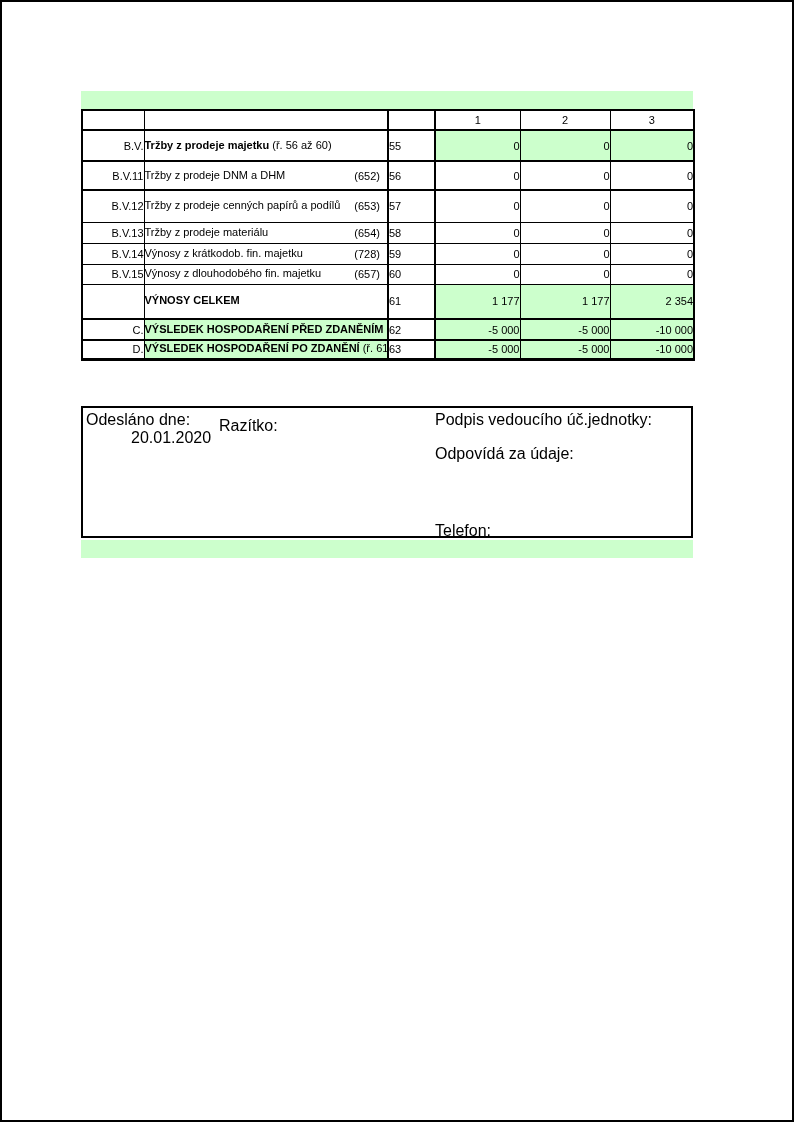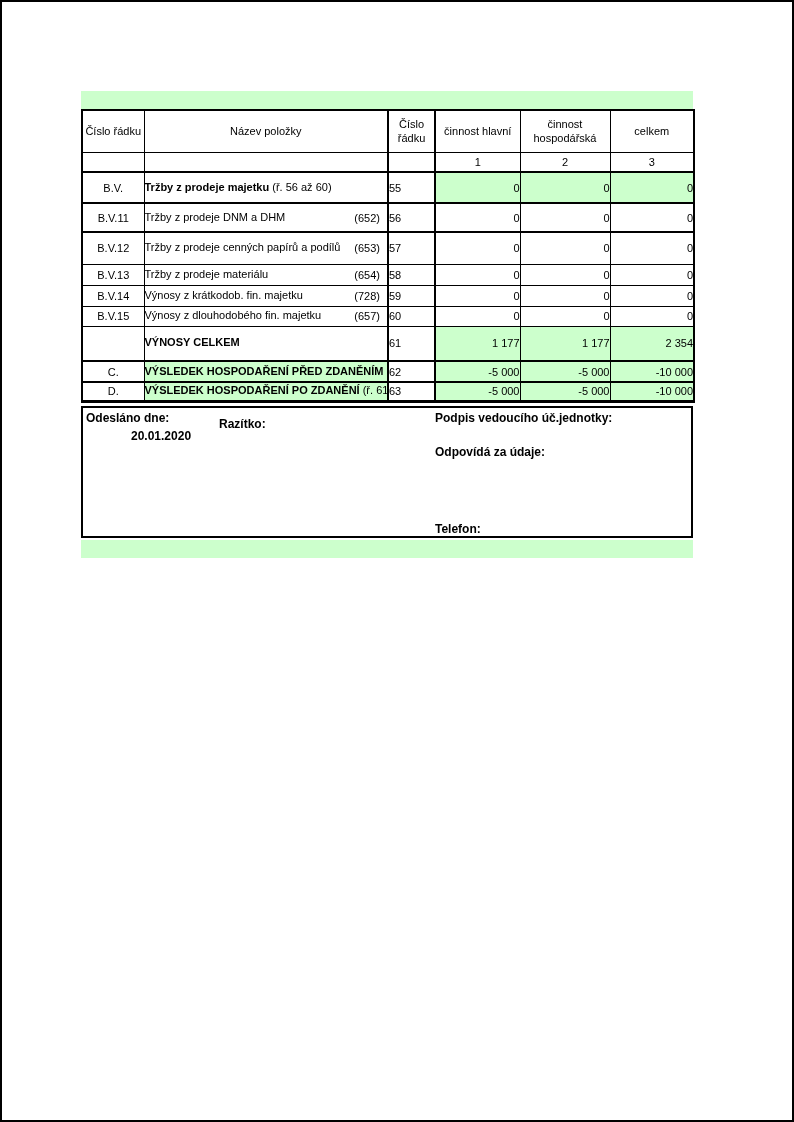--- a/index.html
+++ b/index.html
@@ -27,36 +27,36 @@
     font-weight:normal; text-align:center; height:39px; line-height:1.25;
     padding:1px 2px;
   }
   #report thead th:first-child { white-space:nowrap; }
   #report tr.subheader td { height:18px; text-align:center; border-bottom:2px solid #000; }
   #report tbody tr:nth-child(1) td,
   #report tbody tr:nth-child(2) td,
   #report tbody tr:nth-child(7) td,
   #report tbody tr:nth-child(8) td { border-bottom-width:2px; }
 
-  .c-code { text-align:center; }
+  .c-code { text-align:right; }
   .c-name { text-align:left; padding:1px 4px; position:relative; }
   .c-num  { text-align:left; }
   .c-val  { text-align:right; padding:1px 5px 1px 1px; }
   .green  { background:var(--hl,#ccffcc); }
   .name-main { display:inline-block; max-width:196px; vertical-align:top; line-height:1.25; }
   .row-bold .name-main { display:inline; white-space:nowrap; max-width:none; font-weight:bold; }
   .row-bold .c-name { white-space:nowrap; }
   .name-suffix { white-space:nowrap; }
   .acct { position:absolute; right:7px; top:50%; transform:translateY(-50%);margin-left:20px; }
 
   #sigbox {
     position:absolute; left:79px; top:404px; width:612px; height:132px;
     border:2px solid #000; box-sizing:border-box; background:#fff;
   }
-  #sigbox .lbl { position:absolute; font-size:12px; white-space:nowrap;font-weight:bold; }
+  #sigbox .lbl { position:absolute; font-size:16px; white-space:nowrap; }
   #sent-label { left:3px; top:3px; }
   #sent-date  { left:28px; top:21px;margin-left:20px; }
   #stamp-label { left:136px; top:3px;margin-top:6px; }
   #signature-label { left:352px; top:3px; }
   #responsible-label { left:352px; top:37px; }
   #phone-label { left:352px; top:114px; }
 </style>
 </head>
 <body>
 
@@ -67,28 +67,20 @@
   <table id="report">
     <colgroup>
       <col style="width:62px">
         <col style="width:244px">
         <col style="width:47px">
       <col style="width:85px">
         <col style="width:90px">
         <col style="width:84px">
     </colgroup>
     <thead>
-      <tr>
-        <th>Číslo řádku</th>
-        <th>Název položky</th>
-        <th>Číslo řádku</th>
-        <th>činnost hlavní</th>
-        <th>činnost hospodářská</th>
-        <th>celkem</th>
-      </tr>
       <tr class="subheader">
         <td></td>
         <td></td>
         <td></td>
         <td>1</td>
         <td>2</td>
         <td>3</td>
       </tr>
     </thead>
     <tbody>

